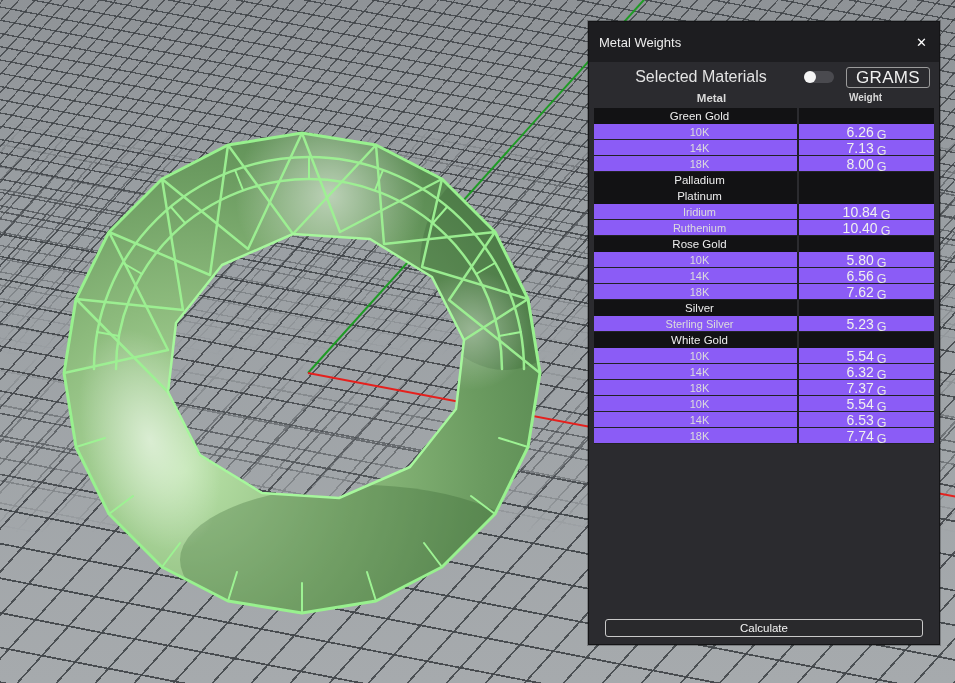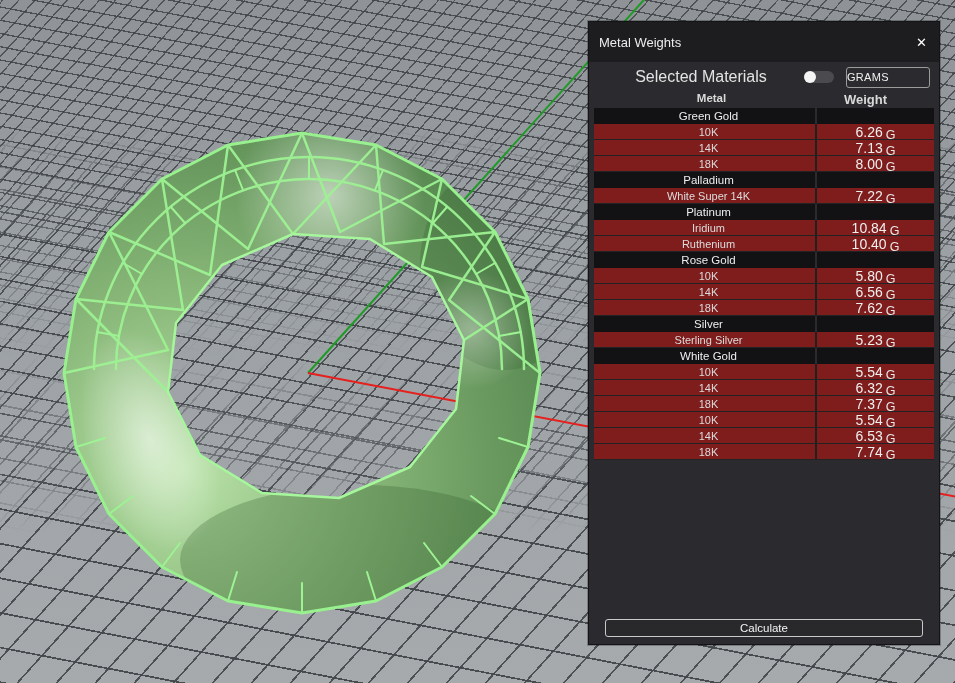--- a/index.html
+++ b/index.html
@@ -52,36 +52,36 @@
   .close-btn { margin-left: auto; font-size: 13px; color: #ffffff; line-height: 1;
     cursor: default; padding: 2px 2px; }
 
   .controls-row { height: 30px; display: flex; align-items: center; flex: 0 0 auto; padding: 0 9px; }
   .controls-label { width: 207px; text-align: center; font-size: 16px; color: #e3e3e3; }
   .controls-right { flex: 1; display: flex; align-items: center; justify-content: center; gap: 12px; }
   .toggle { width: 30px; height: 12px; background: #4a4a4f; border-radius: 7px; position: relative; }
   .toggle .knob { position: absolute; left: 0px; top: 0px; width: 12px; height: 12px;
     border-radius: 50%; background: #f5f5f5; }
   .unit-btn { width: 84px; height: 21px; background: transparent; border: 1px solid #9b9b9b;
-    border-radius: 3px; color: #f0f0f0; font-size: 11px; letter-spacing: .3px;
-    font-family: "Liberation Sans", sans-serif; text-align: left; }
+    border-radius: 3px; color: #f0f0f0; font-size: 17px; letter-spacing: .3px;
+    font-family: "Liberation Sans", sans-serif; text-align: center; }
 
   .thead { height: 16px; display: flex; padding: 0 21px; flex: 0 0 auto; font-weight: bold; }
   .thead .hm { width: 203px; text-align: center; font-size: 11.5px; color: #d9d9d9; }
-  .thead .hw { flex: 1; text-align: center; font-size: 13px; color: #d9d9d9; }
+  .thead .hw { flex: 1; text-align: center; font-size: 10px; color: #d9d9d9; }
 
   .tbody { margin: 0 5px; flex: 0 0 auto; }
   .t-row { display: flex; height: 16px; align-items: center; }
-  .cell-metal { width: 221px; text-align: center; font-size: 11px; line-height: 16px; padding-left: 8px; }
+  .cell-metal { width: 203px; text-align: center; font-size: 11px; line-height: 16px; padding-left: 8px; }
   .cell-weight { flex: 1; text-align: center; font-size: 11px; line-height: 16px;
     border-left: 2px solid #202023; height: 100%; }
   .group-row { background: #121214; }
   .group-row .cell-metal { color: #ededed; font-size: 11.5px; }
   .group-row .cell-weight { border-left-color: #2b2b2f; }
-  .value-row { background: #7f1d1d; border-bottom: 1px solid #222225; justify-content: center; }
+  .value-row { background: #8b5cf6; border-bottom: 1px solid #222225; justify-content: center; }
   .value-row .cell-metal { color: #dcdcdc; }
   .w-num { font-size: 14px; vertical-align: 2px; color: #efefef; }
   .w-unit { font-size: 12.5px; margin-left: 3px; color: #e8e8e8; }
 
   .panel-spacer { flex: 1 1 auto; }
   .calc-wrap { flex: 0 0 auto; padding: 0 16px 7px; }
   .calc-btn { width: 100%; height: 18px; background: #29292c; border: 1px solid #c9c9c9;
     border-radius: 3px; color: #f4f4f4; font-size: 11.5px; line-height: 15px;
     font-family: "Liberation Sans", sans-serif; }
 </style>
@@ -197,24 +197,20 @@
           <div class="cell-weight"><span class="w-num">7.13</span><span class="w-unit">G</span></div>
         </div>
         <div class="t-row value-row">
           <div class="cell-metal">18K</div>
           <div class="cell-weight"><span class="w-num">8.00</span><span class="w-unit">G</span></div>
         </div>
         <div class="t-row group-row">
           <div class="cell-metal">Palladium</div>
           <div class="cell-weight"></div>
         </div>
-        <div class="t-row value-row">
-          <div class="cell-metal">White Super 14K</div>
-          <div class="cell-weight"><span class="w-num">7.22</span><span class="w-unit">G</span></div>
-        </div>
         <div class="t-row group-row">
           <div class="cell-metal">Platinum</div>
           <div class="cell-weight"></div>
         </div>
         <div class="t-row value-row">
           <div class="cell-metal">Iridium</div>
           <div class="cell-weight"><span class="w-num">10.84</span><span class="w-unit">G</span></div>
         </div>
         <div class="t-row value-row">
           <div class="cell-metal">Ruthenium</div>

